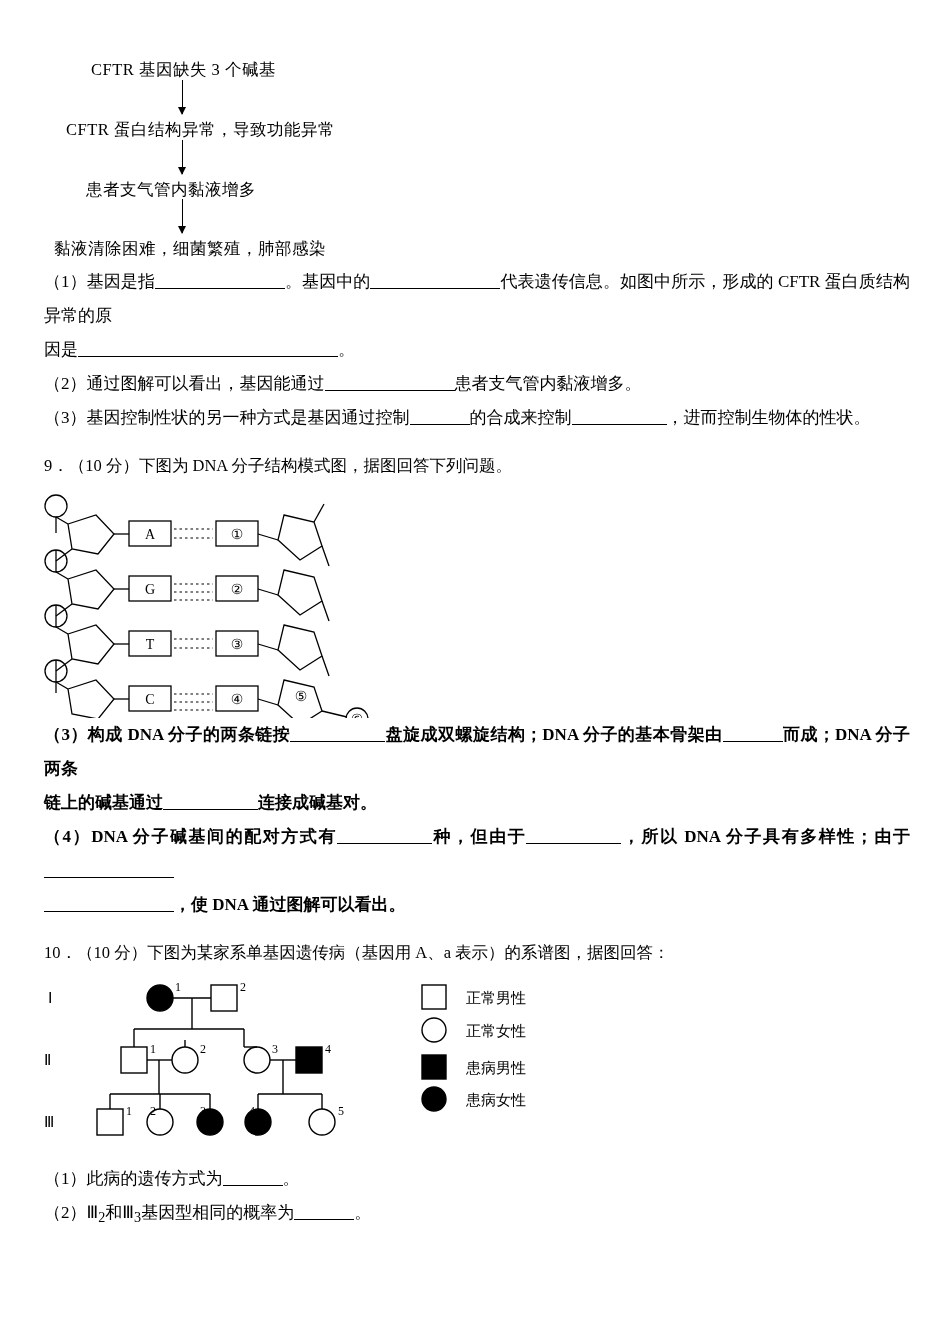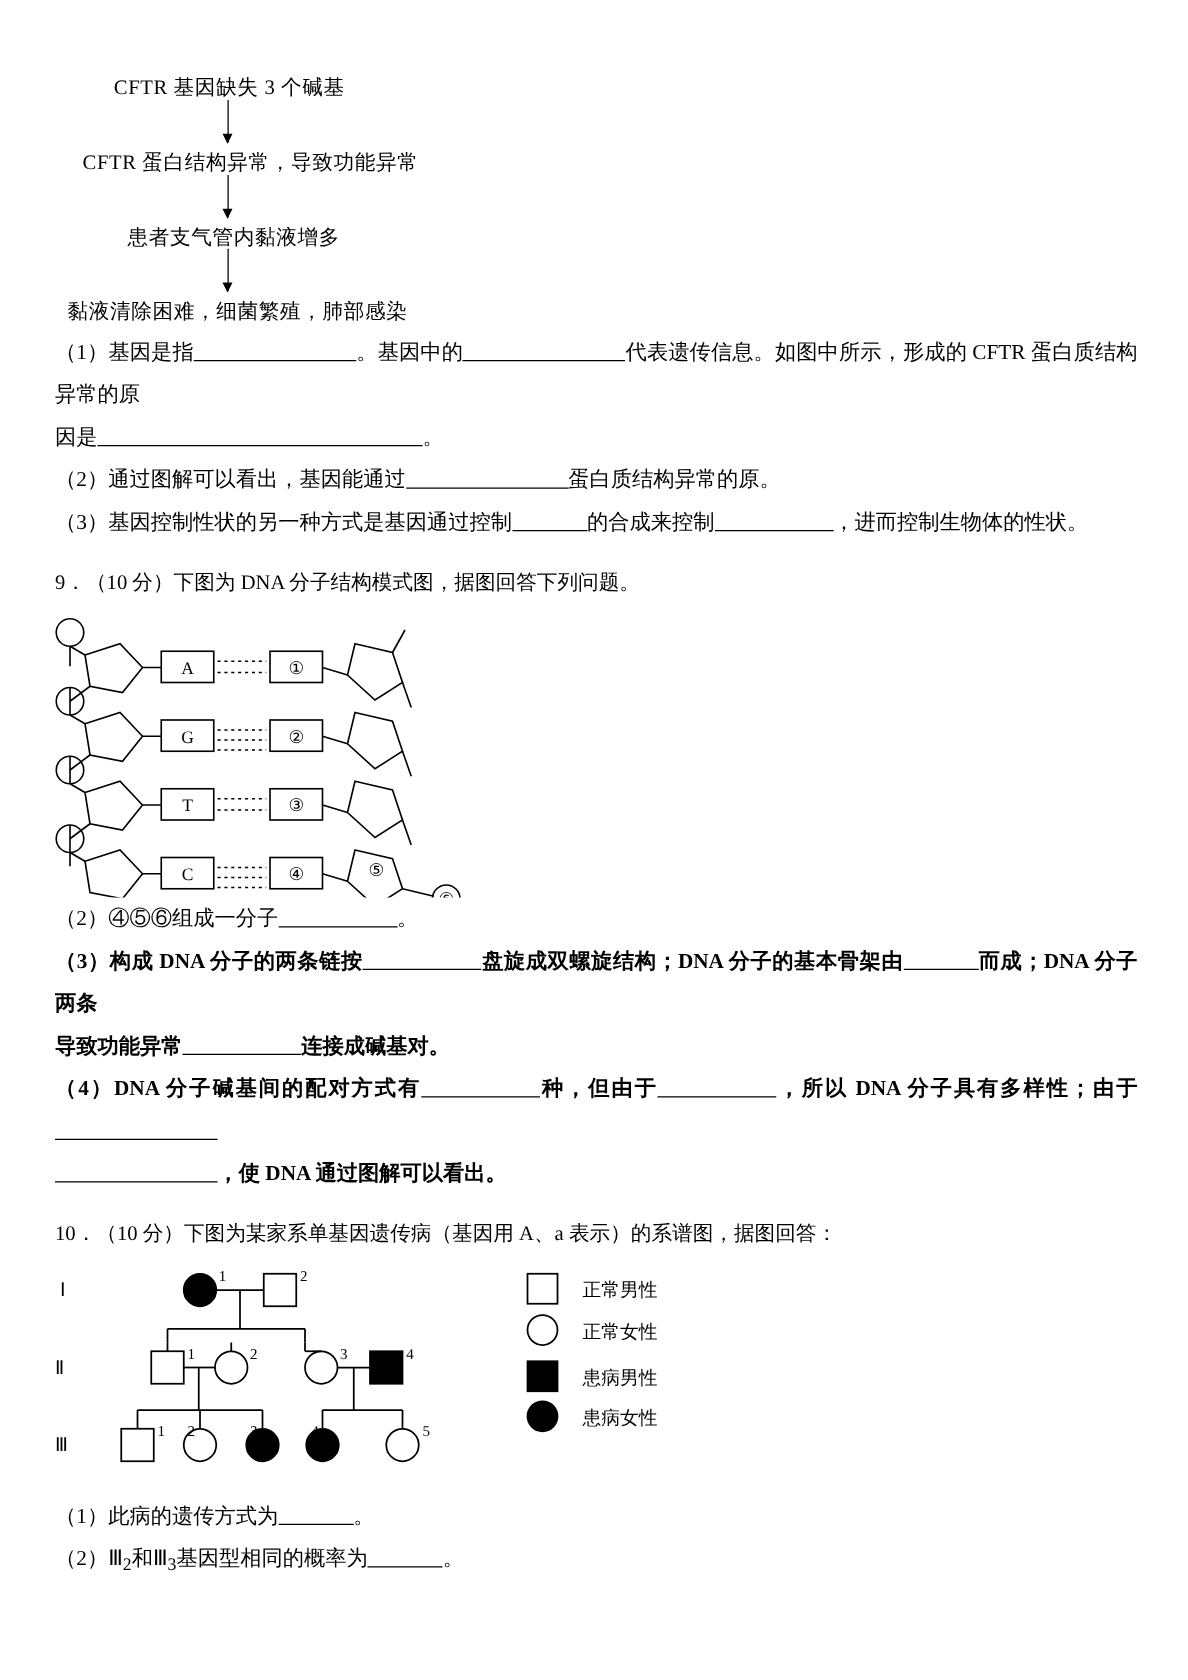--- a/index.html
+++ b/index.html
@@ -36,21 +36,21 @@
   }
   .flow-line {
     font-family: "Liberation Serif", serif;
     font-size: 16.5px;
     letter-spacing: 0.5px;
     white-space: nowrap;
     line-height: 1.2;
   }
   .flow-l1 { margin-left: 37px; }
   .flow-l2 { margin-left: 12px; }
-  .flow-l3 { margin-left: 48px; }
+  .flow-l3 { margin-left: 32px; }
   .flow-l4 { margin-left: 0px; }
   .arrow-wrap {
     height: 40px;
     position: relative;
   }
   .arrow {
     position: absolute;
     left: 128px;
     top: 0;
     width: 1px;
@@ -117,21 +117,21 @@
         </div>
       <div class="flow-line flow-l4">黏液清除困难，细菌繁殖，肺部感染</div>
     </div>
 
     <p class="q">
       <span>（1）基因是指</span><span class="blank-l"></span><span>。基因中的</span><span class="blank-l"></span><span>代表遗传信息。如图中所示，形成的 CFTR 蛋白质结构异常的原</span><br>
       <span>因是</span><span class="blank-xxl"></span><span>。</span>
     </p>
 
     <p class="q">
-      <span>（2）通过图解可以看出，基因能通过</span><span class="blank-l"></span><span>蛋白质结构异常的原。</span>
+      <span>（2）通过图解可以看出，基因能通过</span><span class="blank-l"></span><span>患者支气管内黏液增多。</span>
     </p>
 
     <p class="q">
       <span>（3）基因控制性状的另一种方式是基因通过控制</span><span class="blank-s"></span><span>的合成来控制</span><span class="blank-m"></span><span>，进而控制生物体的性状。</span>
     </p>
 
     <p class="qhead">9．（10 分）下图为 DNA 分子结构模式图，据图回答下列问题。</p>
 
     <div class="dna-fig">
       <svg width="360" height="230" viewBox="0 0 360 230" xmlns="http://www.w3.org/2000/svg">
@@ -215,27 +215,24 @@
           <text x="193" y="106">②</text>
           <text x="193" y="161">③</text>
           <text x="193" y="216">④</text>
           <text x="257" y="213">⑤</text>
           <text x="313" y="236">⑥</text>
         </g>
       </svg>
     </div>
 
 
-    <p class="q">
-      <span>（2）④⑤⑥组成一分子</span><span class="blank-m"></span><span>。</span>
-    </p>
 
     <p class="q bold">
       <span>（3）构成 DNA 分子的两条链按</span><span class="blank-m"></span><span>盘旋成双螺旋结构；DNA 分子的基本骨架由</span><span class="blank-s"></span><span>而成；DNA 分子两条</span><br>
-      <span>导致功能异常</span><span class="blank-m"></span><span>连接成碱基对。</span>
+      <span>链上的碱基通过</span><span class="blank-m"></span><span>连接成碱基对。</span>
     </p>
 
     <p class="q bold">
       <span>（4）DNA 分子碱基间的配对方式有</span><span class="blank-m"></span><span>种，但由于</span><span class="blank-m"></span><span>，所以 DNA 分子具有多样性；由于</span><span class="blank-l"></span><br>
       <span class="blank-l"></span><span>，使 DNA 通过图解可以看出。</span>
     </p>
 
     <p class="qhead">10．（10 分）下图为某家系单基因遗传病（基因用 A、a 表示）的系谱图，据图回答：</p>
 
     <div class="ped-fig">

